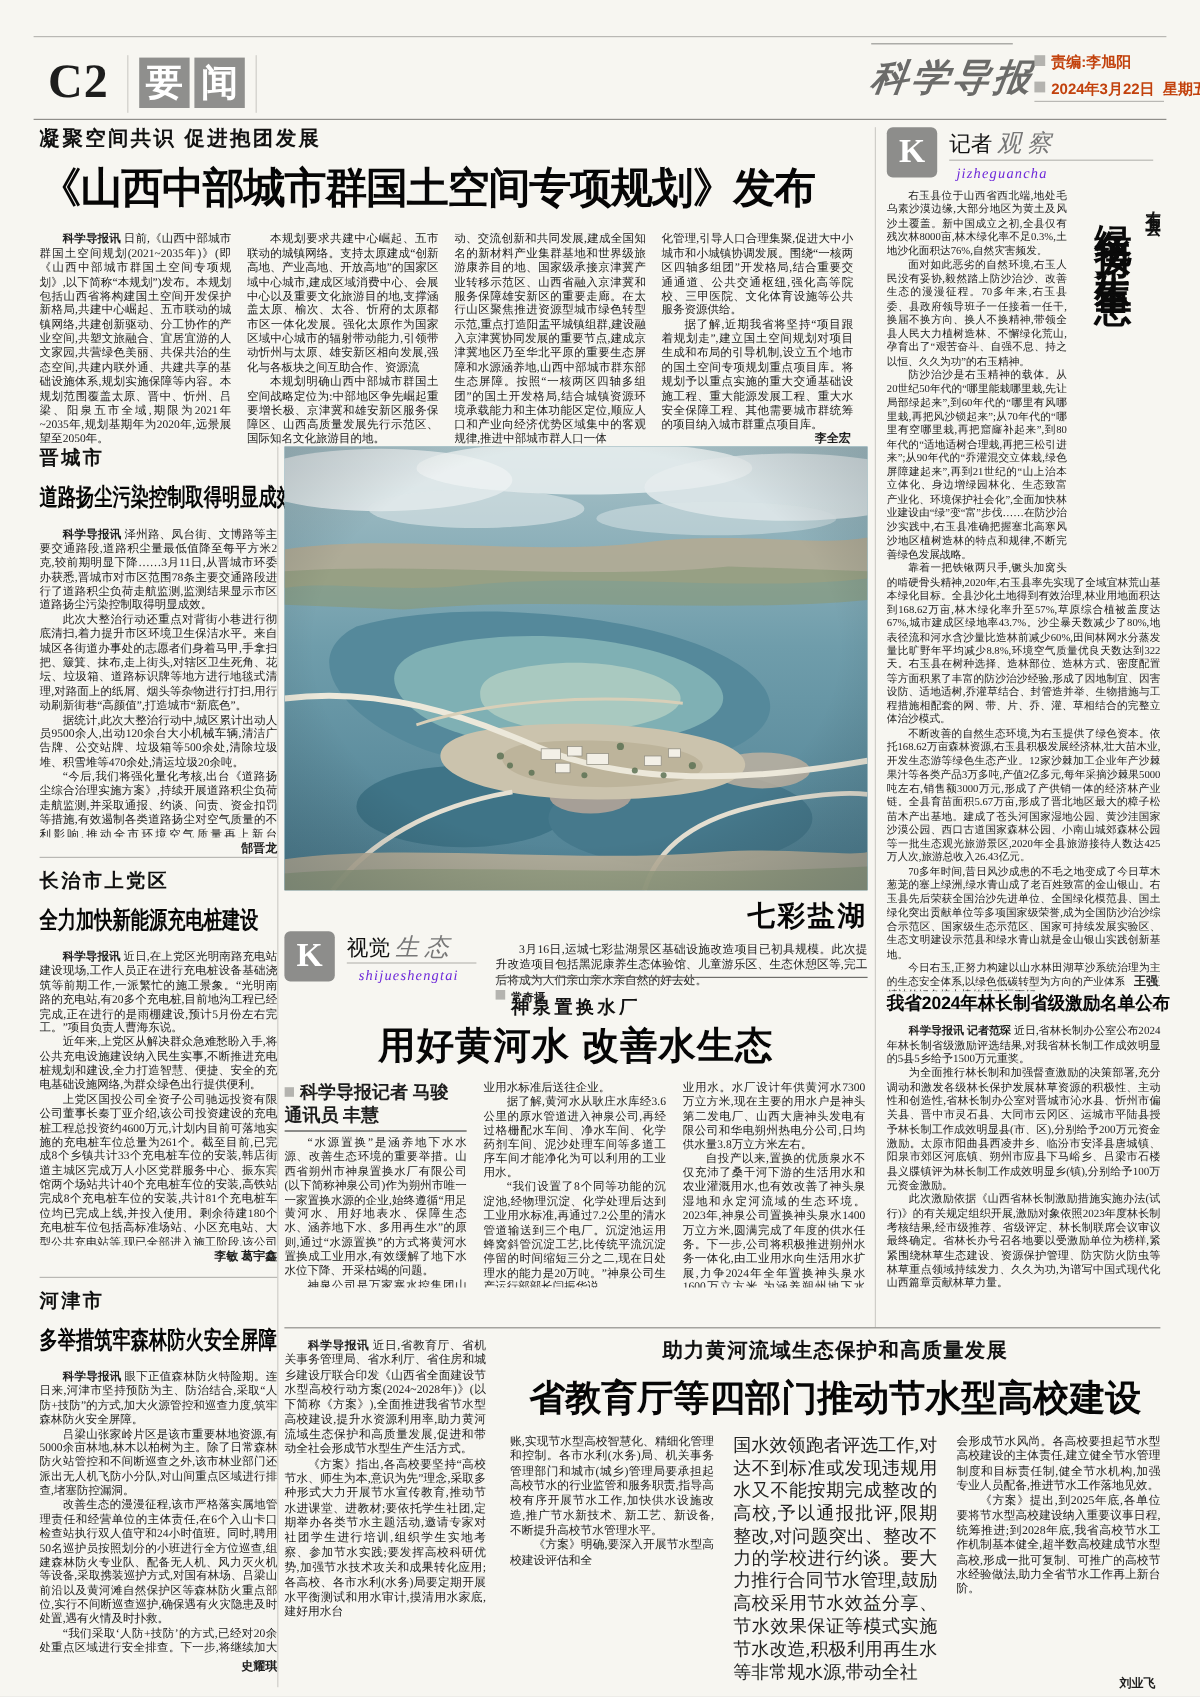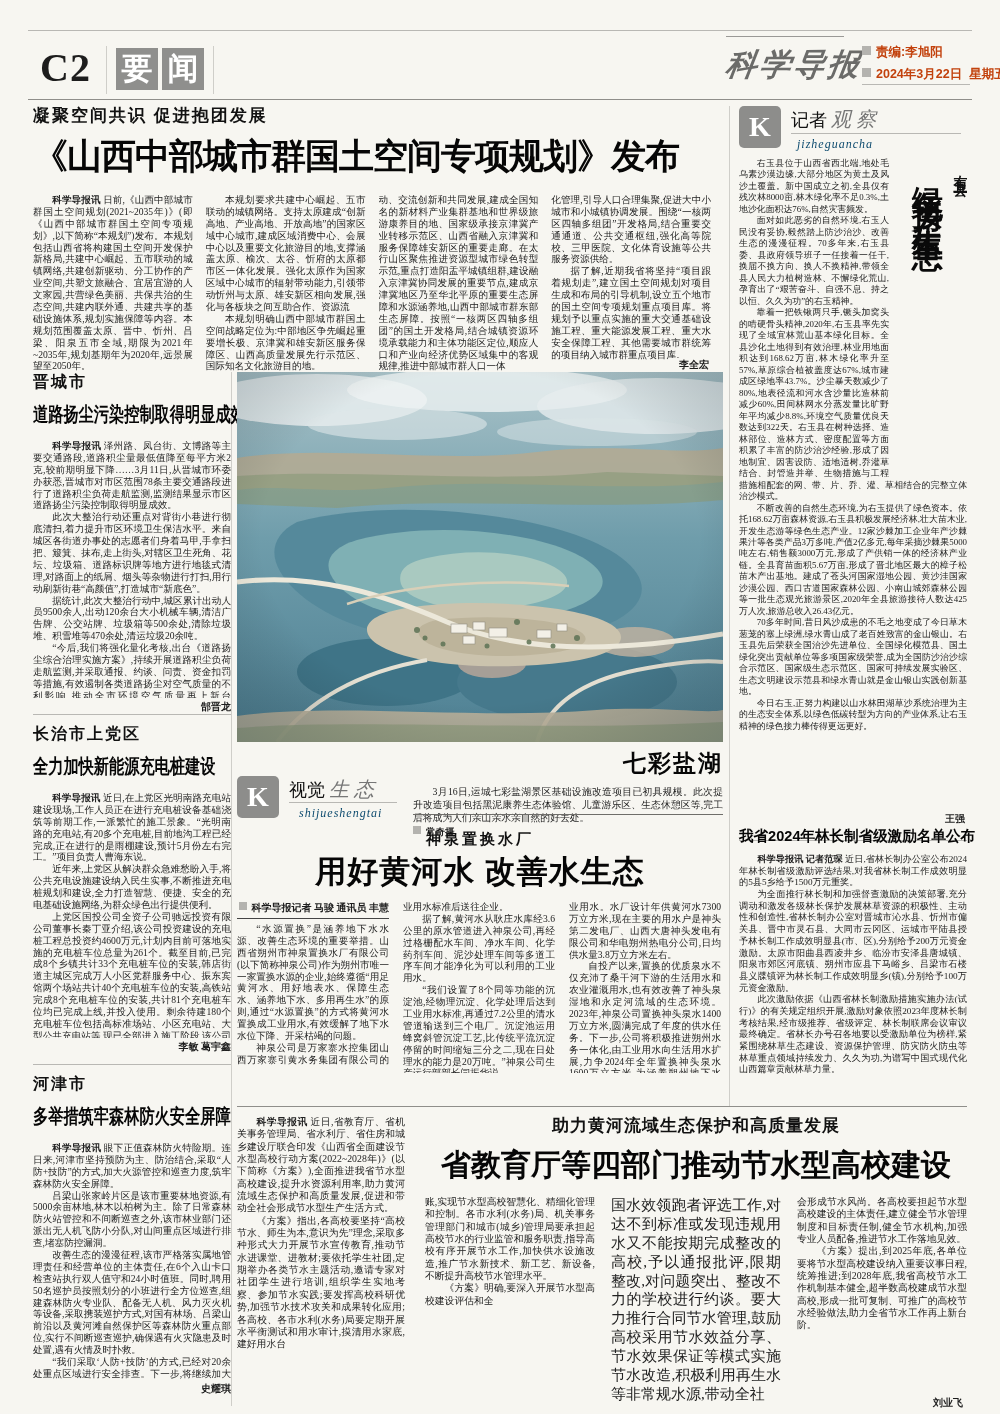--- a/index.html
+++ b/index.html
@@ -28,33 +28,33 @@
   .bt b{font-weight:bold;}
   .byl{position:absolute;font-weight:bold;font-size:10px;background:#f7f6f1;padding-left:8px;}
   .clip{overflow:hidden;}
   .colwrap{display:flex;}
   .colwrap .c{overflow:hidden;}
   
   .klogo{display:inline-block;width:42px;height:42px;background:#8d8d8b;border-radius:5px;color:#fff;
          font-weight:bold;font-size:28px;line-height:42px;text-align:center;font-family:"Liberation Serif",serif;}
   .brand-cn b{font-size:18px;font-weight:400;color:#111;font-family:"Liberation Sans",sans-serif;}
   .brand-cn i{font-size:20px;color:#777;font-family:"Liberation Serif",serif;}
-  .brand-py{font-size:12px;font-style:italic;color:#0c4a6e;letter-spacing:1px;}
+  .brand-py{font-size:12px;font-style:italic;color:#6d28d9;letter-spacing:1px;}
   
   .vert{writing-mode:vertical-rl;text-orientation:upright;}
   .obs-float{float:right;width:68px;height:306px;position:relative;margin:4px 0 8px 10px;}
   .obs-vtitle{position:absolute;top:0;right:20px;height:306px;font-weight:900;font-size:31px;
               letter-spacing:5px;color:#0a0a0a;}
   .obs-vtitle span+span{margin-inline-start:18px;}
   .obs-region{position:absolute;top:2px;right:-2px;font-weight:bold;font-size:14px;letter-spacing:4px;color:#111;}
   .obs-body{font-size:8.9px;line-height:1.29;text-align:justify;color:#222;}
   .obs-body p{margin:0;text-indent:2em;}
   .photoframe{position:absolute;overflow:hidden;background:#7fa5af;}
   .credit{font-size:9.5px;font-weight:bold;}
-  .wm-byline{font-size:10px;font-weight:bold;border-bottom:1px solid #444;padding-bottom:3px;margin-bottom:4px;text-align:right;}
+  .wm-byline{font-size:15px;font-weight:bold;border-bottom:1px solid #444;padding-bottom:3px;margin-bottom:4px;}
 </style>
 </head>
 <body>
 
 <div class="page">
 
   <div class="hl" style="left:28px;top:30px;width:944px;"></div>
   <div class="hl" style="left:28px;top:99px;width:944px;background:#8f8e8a;"></div>
 
   <div class="abs" style="left:40px;top:44px;">
@@ -254,20 +254,21 @@
       <div class="hl" style="left:52px;top:27px;width:170px;"></div>
       <span class="brand-py" style="position:absolute;left:58px;top:31px;">jizheguancha</span>
     </div>
     <div class="obs-body clip" style="height:668px;position:relative;">
       <div class="obs-float">
         <div class="obs-region vert">右玉县</div>
         <div class="obs-vtitle vert"><span>绿色接力</span><span>生生不息</span></div>
       </div>
       <p>右玉县位于山西省西北端,地处毛乌素沙漠边缘,大部分地区为黄土及风沙土覆盖。新中国成立之初,全县仅有残次林8000亩,林木绿化率不足0.3%,土地沙化面积达76%,自然灾害频发。</p>
       <p>面对如此恶劣的自然环境,右玉人民没有妥协,毅然踏上防沙治沙、改善生态的漫漫征程。70多年来,右玉县委、县政府领导班子一任接着一任干,换届不换方向、换人不换精神,带领全县人民大力植树造林、不懈绿化荒山,孕育出了“艰苦奋斗、自强不息、持之以恒、久久为功”的右玉精神。</p>
+      <p>防沙治沙是右玉精神的载体。从20世纪50年代的“哪里能栽哪里栽,先让局部绿起来”,到60年代的“哪里有风哪里栽,再把风沙锁起来”;从70年代的“哪里有空哪里栽,再把窟窿补起来”,到80年代的“适地适树合理栽,再把三松引进来”;从90年代的“乔灌混交立体栽,绿色屏障建起来”,再到21世纪的“山上治本立体化、身边增绿园林化、生态致富产业化、环境保护社会化”,全面加快林业建设由“绿”变“富”步伐……在防沙治沙实践中,右玉县准确把握塞北高寒风沙地区植树造林的特点和规律,不断完善绿色发展战略。</p>
       <p>靠着一把铁锹两只手,镢头加窝头的啃硬骨头精神,2020年,右玉县率先实现了全域宜林荒山基本绿化目标。全县沙化土地得到有效治理,林业用地面积达到168.62万亩,林木绿化率升至57%,草原综合植被盖度达67%,城市建成区绿地率43.7%。沙尘暴天数减少了80%,地表径流和河水含沙量比造林前减少60%,田间林网水分蒸发量比旷野年平均减少8.8%,环境空气质量优良天数达到322天。右玉县在树种选择、造林部位、造林方式、密度配置等方面积累了丰富的防沙治沙经验,形成了因地制宜、因害设防、适地适树,乔灌草结合、封管造并举、生物措施与工程措施相配套的网、带、片、乔、灌、草相结合的完整立体治沙模式。</p>
       <p>不断改善的自然生态环境,为右玉提供了绿色资本。依托168.62万亩森林资源,右玉县积极发展经济林,壮大苗木业,开发生态游等绿色生态产业。12家沙棘加工企业年产沙棘果汁等各类产品3万多吨,产值2亿多元,每年采摘沙棘果5000吨左右,销售额3000万元,形成了产供销一体的经济林产业链。全县育苗面积5.67万亩,形成了晋北地区最大的樟子松苗木产出基地。建成了苍头河国家湿地公园、黄沙洼国家沙漠公园、西口古道国家森林公园、小南山城郊森林公园等一批生态观光旅游景区,2020年全县旅游接待人数达425万人次,旅游总收入26.43亿元。</p>
       <p>70多年时间,昔日风沙成患的不毛之地变成了今日草木葱茏的塞上绿洲,绿水青山成了老百姓致富的金山银山。右玉县先后荣获全国治沙先进单位、全国绿化模范县、国土绿化突出贡献单位等多项国家级荣誉,成为全国防沙治沙综合示范区、国家级生态示范区、国家可持续发展实验区、生态文明建设示范县和绿水青山就是金山银山实践创新基地。</p>
       <p>今日右玉,正努力构建以山水林田湖草沙系统治理为主的生态安全体系,以绿色低碳转型为方向的产业体系,让右玉精神的绿色接力棒传得更远更好。</p>
       <div class="byl" style="right:2px;bottom:0;">王强</div>
     </div>
   </div>
   <div class="hl" style="left:739px;top:840px;width:228px;"></div>
 
   <div class="abs" style="left:739px;top:827px;width:228px;">
@@ -275,21 +276,21 @@
     <div class="bt clip" style="margin-top:8px;height:226px;font-size:9.2px;line-height:1.27;">
       <p><b>科学导报讯  记者范琛</b> <span>近日,省林长制办公室公布2024年林长制省级激励评选结果,对我省林长制工作成效明显的5县5乡给予1500万元重奖。</span></p>
       <p>为全面推行林长制和加强督查激励的决策部署,充分调动和激发各级林长保护发展林草资源的积极性、主动性和创造性,省林长制办公室对晋城市沁水县、忻州市偏关县、晋中市灵石县、大同市云冈区、运城市平陆县授予林长制工作成效明显县(市、区),分别给予200万元资金激励。太原市阳曲县西凌井乡、临汾市安泽县唐城镇、阳泉市郊区河底镇、朔州市应县下马峪乡、吕梁市石楼县义牒镇评为林长制工作成效明显乡(镇),分别给予100万元资金激励。</p>
       <p>此次激励依据《山西省林长制激励措施实施办法(试行)》的有关规定组织开展,激励对象依照2023年度林长制考核结果,经市级推荐、省级评定、林长制联席会议审议最终确定。省林长办号召各地要以受激励单位为榜样,紧紧围绕林草生态建设、资源保护管理、防灾防火防虫等林草重点领域持续发力、久久为功,为谱写中国式现代化山西篇章贡献林草力量。</p>
     </div>
   </div>
 
   <div class="hl" style="left:237px;top:1106px;width:730px;background:#8f8e8a;"></div>
   <div class="abs" style="left:237px;top:1114px;width:730px;">
     <div class="bt clip" style="position:absolute;left:0;top:2px;width:168px;height:290px;font-size:9.8px;line-height:1.26;">
-      <p><b>科学导报讯</b> <span>近日,省教育厅、省机关事务管理局、省水利厅、省住房和城乡建设厅联合印发《山西省全面建设节水型高校行动方案(2022~2028年)》(以下简称《方案》),全面推进我省节水型高校建设,提升水资源利用率,助力黄河流域生态保护和高质量发展,促进和带动全社会形成节水型生产生活方式。</span></p>
+      <p><b>科学导报讯</b> <span>近日,省教育厅、省机关事务管理局、省水利厅、省住房和城乡建设厅联合印发《山西省全面建设节水型高校行动方案(2024~2028年)》(以下简称《方案》),全面推进我省节水型高校建设,提升水资源利用率,助力黄河流域生态保护和高质量发展,促进和带动全社会形成节水型生产生活方式。</span></p>
       <p>《方案》指出,各高校要坚持“高校节水、师生为本,意识为先”理念,采取多种形式大力开展节水宣传教育,推动节水进课堂、进教材;要依托学生社团,定期举办各类节水主题活动,邀请专家对社团学生进行培训,组织学生实地考察、参加节水实践;要发挥高校科研优势,加强节水技术攻关和成果转化应用;各高校、各市水利(水务)局要定期开展水平衡测试和用水审计,摸清用水家底,建好用水台</p>
     </div>
     <div class="abs" style="left:188px;top:0;width:542px;">
       <div class="kick sans" style="text-align:center;font-size:17px;letter-spacing:1px;">助力黄河流域生态保护和高质量发展</div>
       <div class="bigtitle" style="text-align:center;font-size:30px;margin-top:8px;white-space:nowrap;">省教育厅等四部门推动节水型高校建设</div>
     </div>
     <div class="abs colwrap" style="left:188px;top:82px;width:542px;gap:16px;height:212px;">
       <div class="c bt" style="width:170px;font-size:9.8px;line-height:1.26;">
         <p class="cont">账,实现节水型高校智慧化、精细化管理和控制。各市水利(水务)局、机关事务管理部门和城市(城乡)管理局要承担起高校节水的行业监管和服务职责,指导高校有序开展节水工作,加快供水设施改造,推广节水新技术、新工艺、新设备,不断提升高校节水管理水平。</p>
         <p>《方案》明确,要深入开展节水型高校建设评估和全</p>

